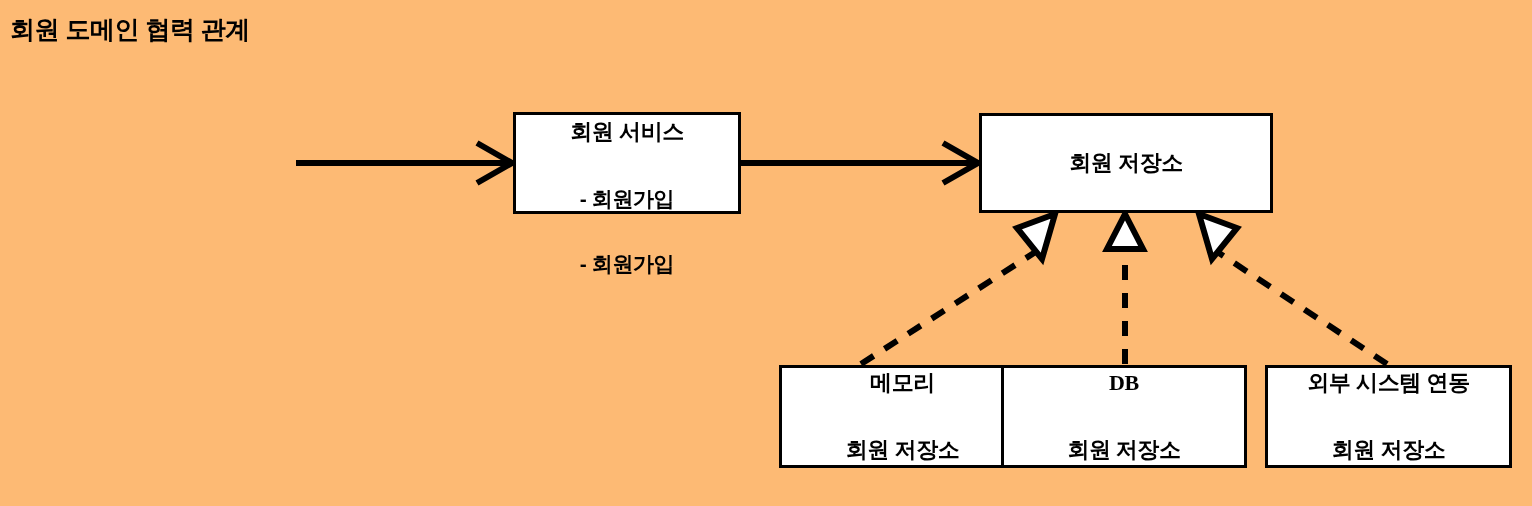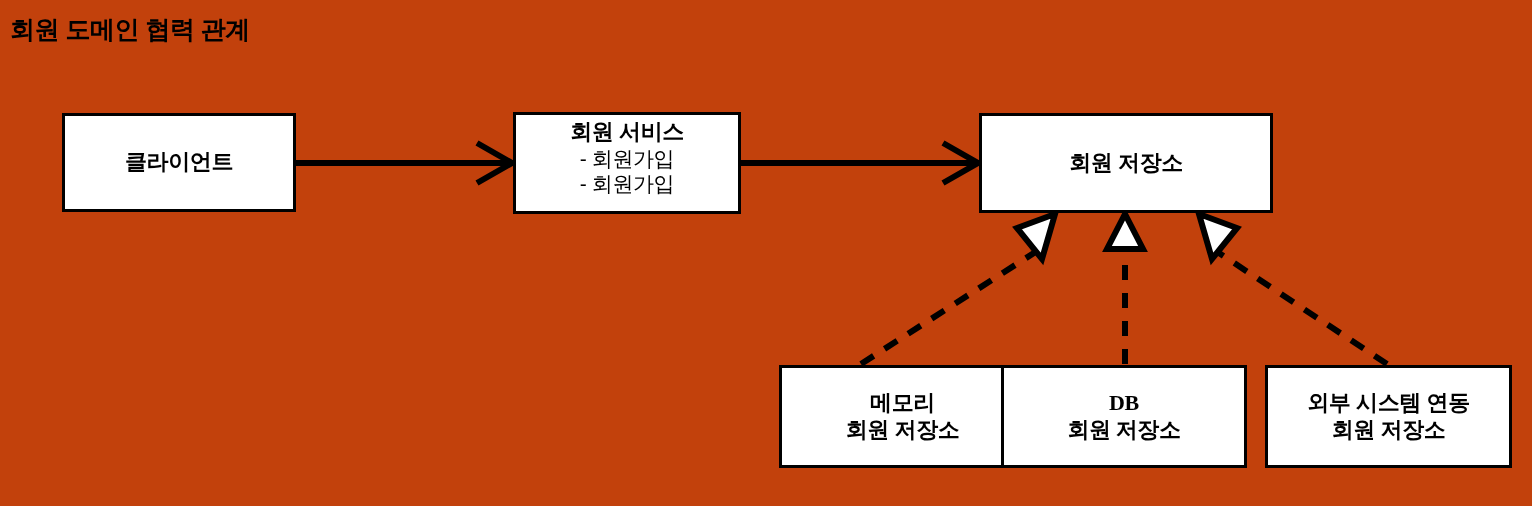--- a/index.html
+++ b/index.html
@@ -12,21 +12,21 @@
     width: 1532px;
     height: 506px;
     font-family: "Liberation Sans", "DejaVu Sans", sans-serif;
     color: #000000;
     overflow: hidden;
   }
   #diagram-root {
     position: relative;
     width: 1532px;
     height: 506px;
-    background: #c2410c;
+    background: #fdba74;
   }
   #page-title {
     position: absolute;
     left: 10px;
     top: 14px;
     font-size: 25px;
     font-weight: bold;
     letter-spacing: -0.5px;
     line-height: 1.2;
     white-space: nowrap;
@@ -36,36 +36,37 @@
     box-sizing: border-box;
     background: #ffffff;
     border: 3px solid #000000;
     display: flex;
     flex-direction: column;
     align-items: center;
     justify-content: center;
     text-align: right;
     line-height: 1.22;
     z-index: 3;
+    gap: 40px;
   }
   .node .title {
     font-size: 22px;
     font-weight: bold;
     letter-spacing: -0.4px;
     white-space: nowrap;
   }
   .node .sub {
     font-size: 22px;
     font-weight: bold;
     letter-spacing: -0.4px;
     white-space: nowrap;
   }
   .node .op {
     font-size: 21px;
-    font-weight: normal;
+    font-weight: bold;
     letter-spacing: -0.4px;
     white-space: nowrap;
   }
   
   #node-client      { left: 62px;   top: 113px; width: 234px; height: 99px; }
   #node-service     { left: 513px;  top: 112px; width: 228px; height: 102px;
                       justify-content: flex-start; padding-top: 4px; }
   #node-repository  { left: 979px;  top: 113px; width: 294px; height: 100px; }
   
   #node-memory-repo { left: 737px;  top: 365px; width: 247px; height: 103px; margin-left: 42px; }
@@ -118,23 +119,20 @@
       <line class="dash-line" x1="1125" y1="364" x2="1125" y2="252"></line>
       <polygon class="hollow-tri" points="1125,214 1107,249 1143,249"></polygon>
     </g>
 
     <g>
       <line class="dash-line" x1="1387" y1="364" x2="1216" y2="251"></line>
       <polygon class="hollow-tri" points="1199,214 1237,228 1212,259"></polygon>
     </g>
   </svg>
 
-  <div class="node" id="node-client">
-    <span class="title">클라이언트</span>
-  </div>
 
   <div class="node" id="node-service">
     <span class="title">회원 서비스</span>
     <span class="op">- 회원가입</span>
     <span class="op">- 회원가입</span>
   </div>
 
   <div class="node" id="node-repository">
     <span class="title">회원 저장소</span>
   </div>

